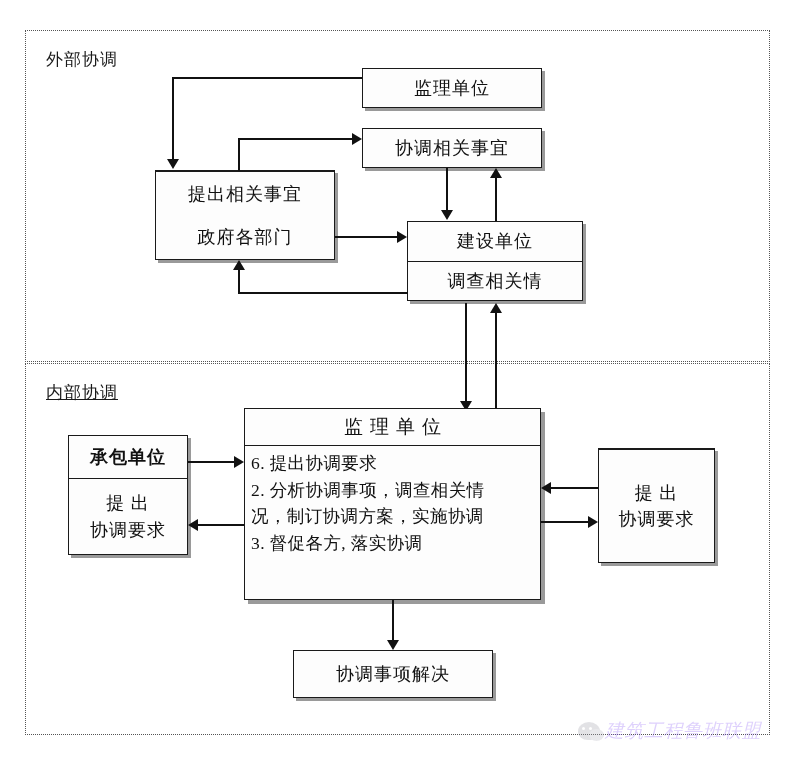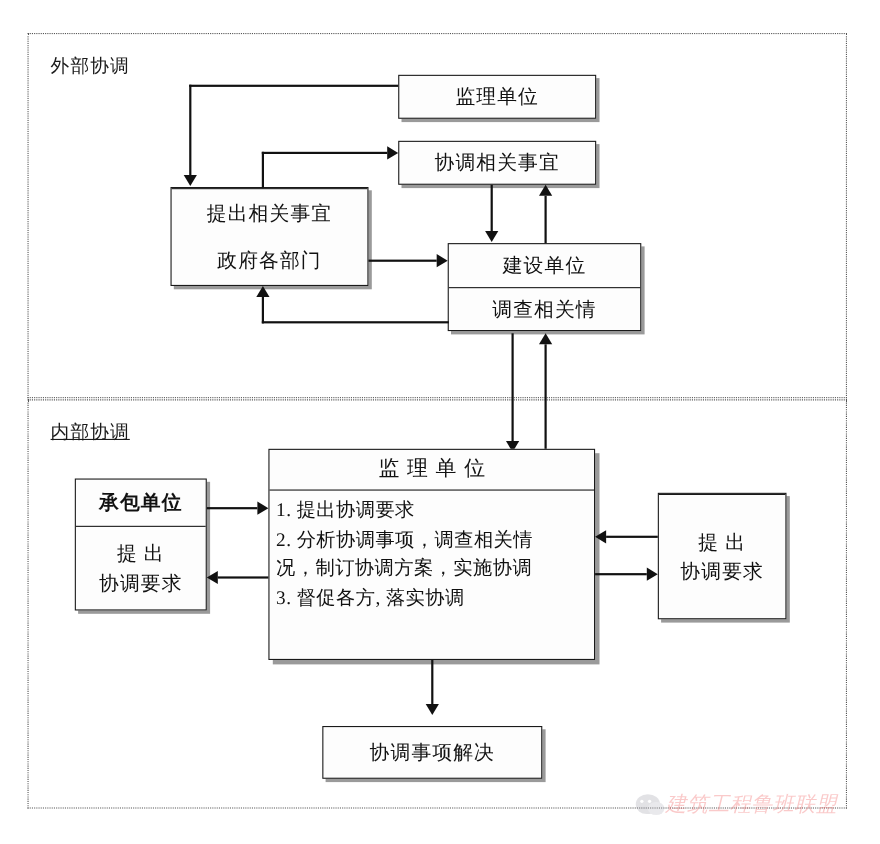--- a/index.html
+++ b/index.html
@@ -82,21 +82,21 @@
   .ah.down{border-left:6px solid transparent;border-right:6px solid transparent;border-top:10px solid #111;}
   .ah.up{border-left:6px solid transparent;border-right:6px solid transparent;border-bottom:10px solid #111;}
   .ah.right{border-top:6px solid transparent;border-bottom:6px solid transparent;border-left:10px solid #111;}
   .ah.left{border-top:6px solid transparent;border-bottom:6px solid transparent;border-right:10px solid #111;}
 
   
   .watermark{
     position:absolute;
     display:flex;align-items:center;gap:5px;
     opacity:.28;
-    color:#ef4444;
+    color:#8b5cf6;
     font-size:19px;
     font-family:"Liberation Sans","DejaVu Sans",sans-serif;
     letter-spacing:0.5px;
     font-style:italic;
     white-space:nowrap;
   }
   .wechat{
     width:22px;height:18px;border-radius:50% 50% 45% 45%;
     background:#9a9aa6;position:relative;flex:0 0 auto;
   }
@@ -169,35 +169,35 @@
     <div class="cell" style="flex:0 0 42px;font-weight:bold;">承包单位</div>
     <div class="cell divider two-line" style="flex:1 1 auto;">
       <span class="wide-space">提 出</span>
       <span>协调要求</span>
     </div>
   </div>
 
   <div class="node big" style="left:244px;top:408px;width:297px;height:192px;">
     <div class="cell title">监理单位</div>
     <div class="body">
-      <span class="li">1. 提出协调要求</span>
+      <span class="li">6. 提出协调要求</span>
       <span class="li">2. 分析协调事项，调查相关情</span>
       <span class="li">况，制订协调方案，实施协调</span>
       <span class="li">3. 督促各方, 落实协调</span>
     </div>
   </div>
 
   <div class="node" style="left:598px;top:448px;width:117px;height:115px;">
     <div class="cell divider two-line" style="flex:1 1 auto;">
       <span class="wide-space">提 出</span>
       <span>协调要求</span>
     </div>
   </div>
 
-  <div class="node" style="left:293px;top:650px;width:200px;height:48px;margin-top:10px;">
+  <div class="node" style="left:293px;top:650px;width:200px;height:48px;">
     <div class="cell" style="flex:1 1 auto;">协调事项解决</div>
   </div>
 
   <div class="ln lnh" style="left:188px;top:461px;width:46px;"></div>
   <div class="ah right" style="left:234px;top:456px;"></div>
 
   <div class="ln lnh" style="left:198px;top:524px;width:46px;"></div>
   <div class="ah left" style="left:188px;top:519px;"></div>
 
   <div class="ln lnh" style="left:551px;top:487px;width:47px;"></div>

